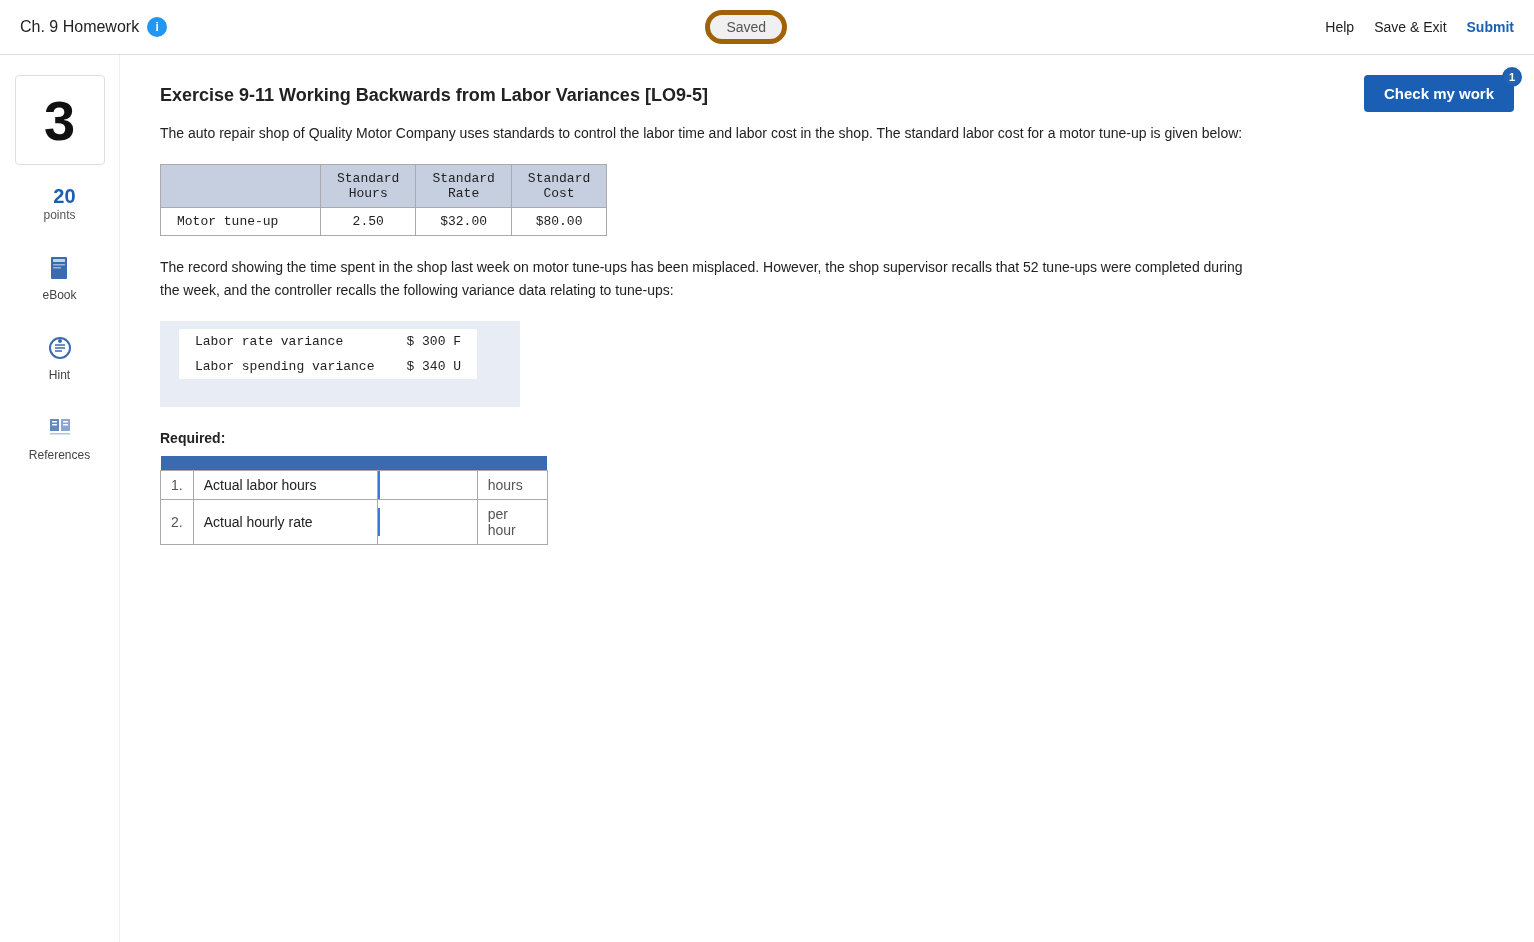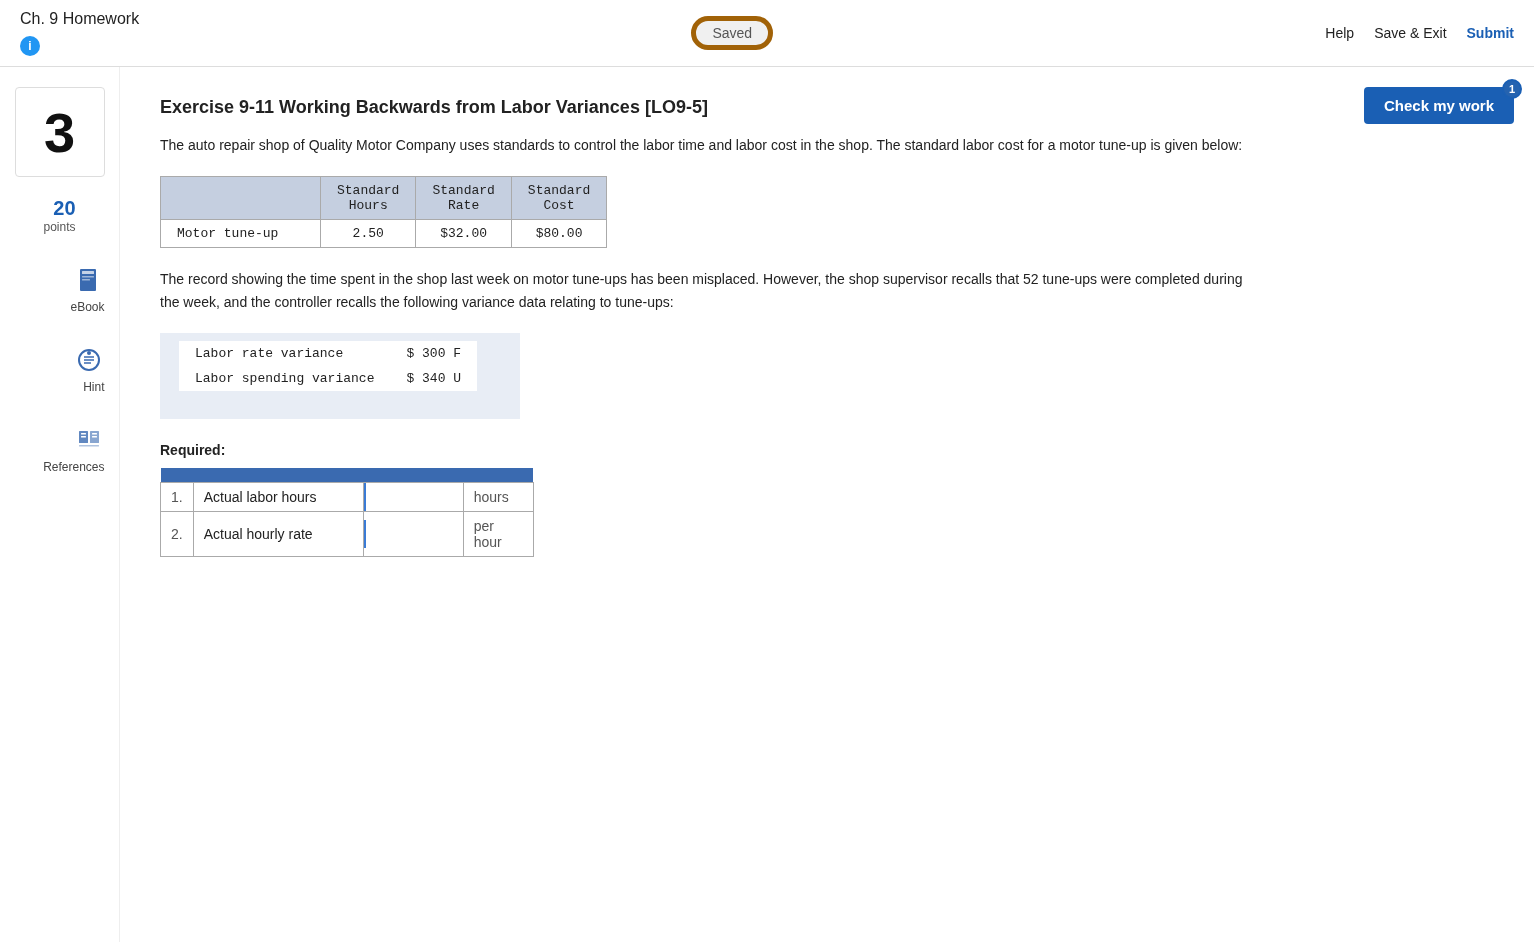--- a/index.html
+++ b/index.html
@@ -9,22 +9,22 @@
     .header {
       display: flex;
       align-items: center;
       justify-content: space-between;
       padding: 10px 20px;
       border-bottom: 1px solid #ddd;
       background: #fff;
     }
     .header-left {
       display: flex;
+      align-items: center;
       gap: 8px;
-      flex-direction: column;
     }
     .header-title {
       font-size: 16px;
       font-weight: 500;
     }
     .info-icon {
       width: 20px;
       height: 20px;
       background: #2196F3;
       border-radius: 50%;
@@ -101,21 +101,21 @@
       font-weight: bold;
       color: #1a5fb4;
     }
     .points-label {
       font-size: 12px;
       color: #555;
     }
     .sidebar-item {
       display: flex;
       flex-direction: column;
-      align-items: flex-end;
+      align-items: center;
       gap: 4px;
       padding: 10px 0;
       width: 90px;
       cursor: pointer;
       border-radius: 4px;
     }
     .sidebar-icon {
       width: 32px;
       height: 32px;
       display: flex;
@@ -251,21 +251,21 @@
     .answer-table td {
       border: 1px solid #aaa;
       padding: 6px 10px;
     }
     .answer-table .row-num {
       width: 30px;
       text-align: center;
       color: #555;
     }
     .answer-table .label-cell {
-      width: 170px;
+      width: 184px;
     }
     .answer-table .input-cell {
       width: 100px;
       padding: 0;
     }
     .answer-table .unit-cell {
       width: 70px;
       color: #555;
     }
     .answer-input {

